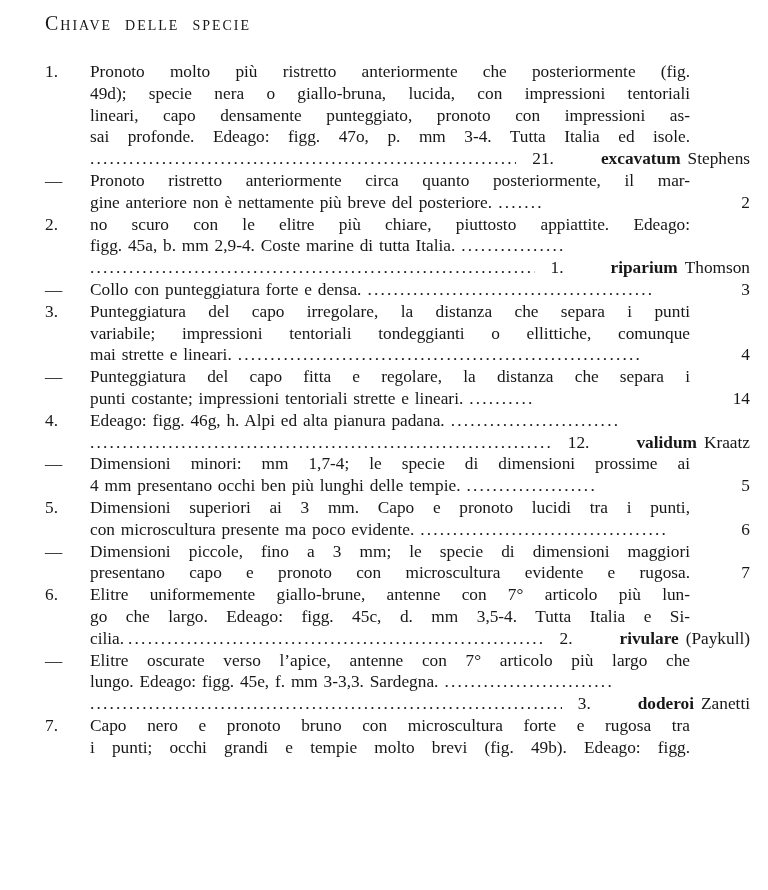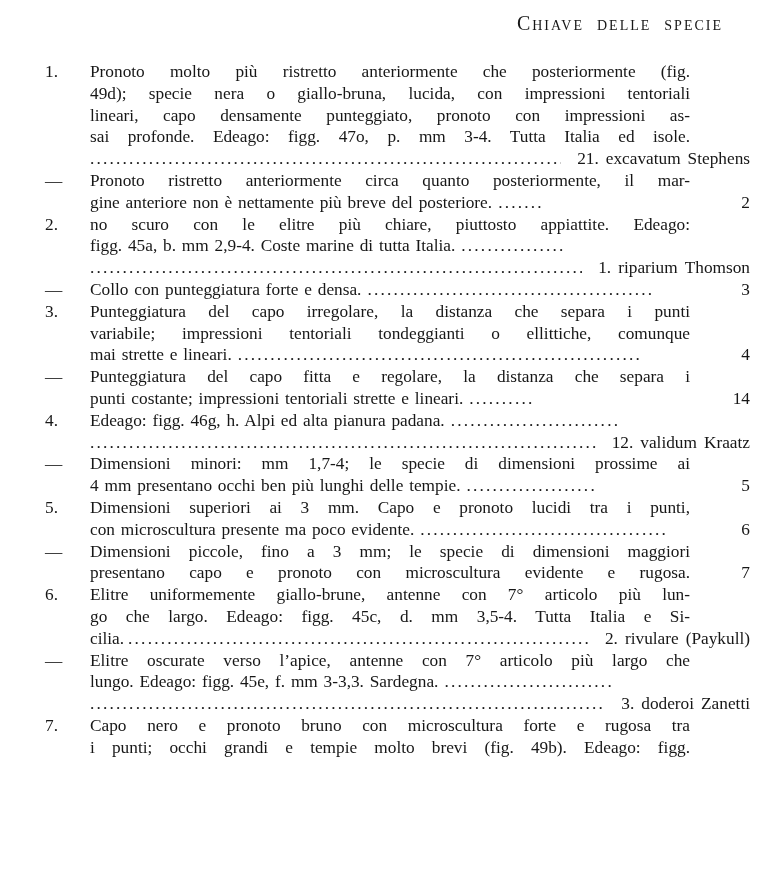--- a/index.html
+++ b/index.html
@@ -12,21 +12,21 @@
     width: 768px;
     height: 890px;
     box-sizing: border-box;
     background: #ffffff;
     color: #171717;
     font-family: "Liberation Serif", "DejaVu Serif", serif;
     padding: 12px 18px 0 45px;
     overflow: hidden;
   }
   .title {
-    text-align: right;
+    text-align: left;
     font-variant: small-caps;
     font-size: 20px;
     letter-spacing: 2px;
     word-spacing: 6px;
     font-weight: 400;
     margin: 0 27px 26px 0;
     white-space: nowrap;
   }
   .key {
     font-size: 17.3px;
@@ -74,21 +74,21 @@
   .leader {
     flex: 1 1 auto;
     min-width: 0;
     overflow: hidden;
     letter-spacing: 2.2px;
     white-space: nowrap;
   }
   .pre { white-space: pre; margin-right: 4px; }
   .sp { white-space: pre; margin-left: 16px; }
   .spnum { margin-right: 7px; margin-top: 16px; }
-  .spname { font-weight: 400; margin-right: 7px; }
+  .spname { font-weight: 700; margin-right: 7px; margin-left: 40px; }
 </style>
 </head>
 <body>
 
 <div class="page">
   <div class="title">Chiave delle specie</div>
   <div class="key" id="key">
       <div class="entry">
         <div class="marker">1.</div>
         <div class="lines">

